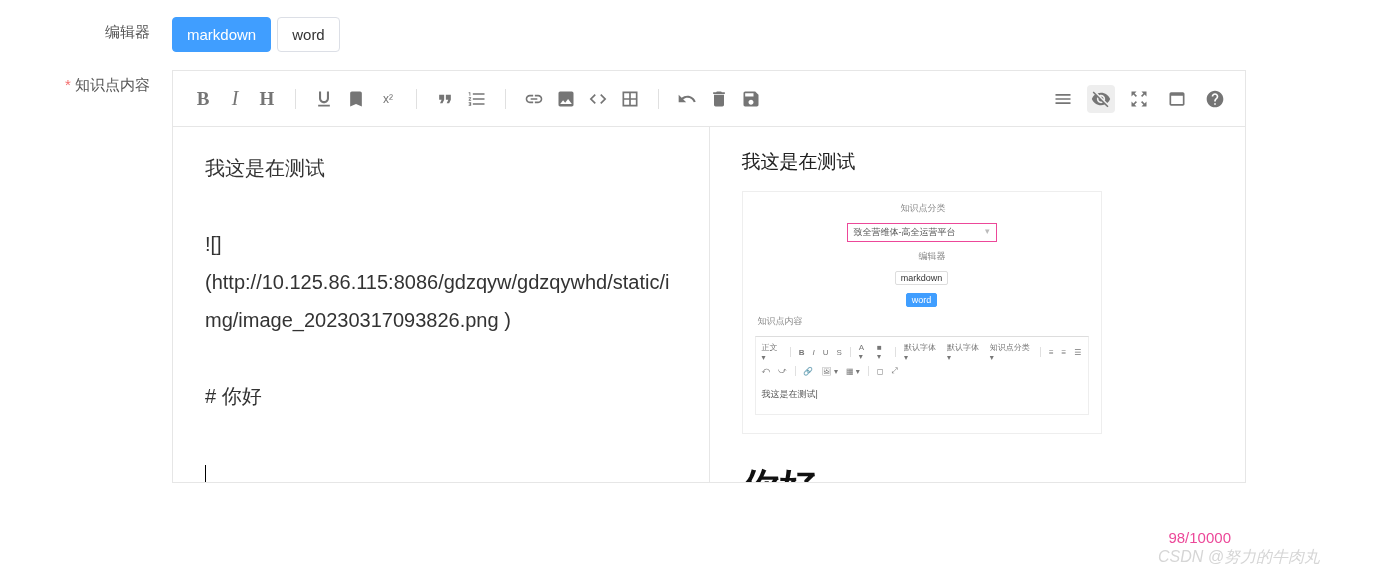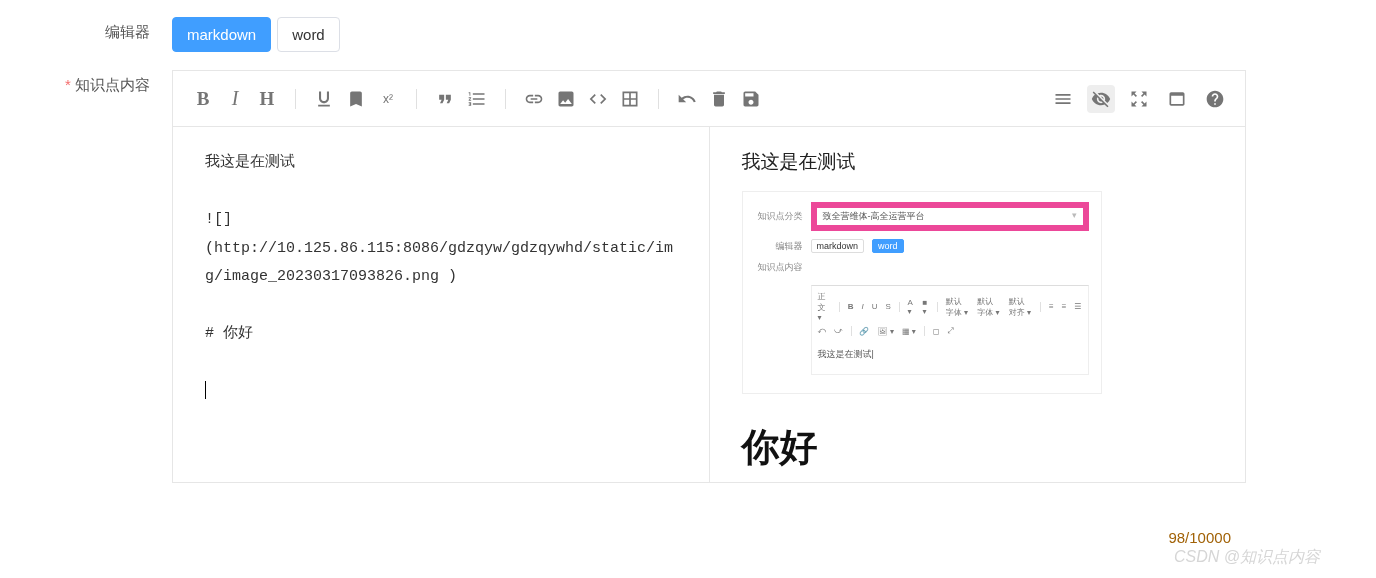--- a/index.html
+++ b/index.html
@@ -24,40 +24,40 @@
     .tb-icon { width: 28px; height: 28px; display: inline-flex; align-items: center; justify-content: center; color: #757575; font-size: 20px; cursor: pointer; border-radius: 4px; }
     .tb-icon.active { background: #eee; }
     .tb-icon svg { width: 20px; height: 20px; fill: currentColor; }
     .tb-icon.bold { font-weight: 900; font-family: Georgia, serif; font-size: 19px; }
     .tb-icon.italic { font-style: italic; font-family: Georgia, serif; font-size: 20px; }
     .tb-icon.heading { font-weight: 700; font-family: Georgia, serif; font-size: 19px; }
     .tb-icon.sup { font-size: 12px; font-weight: 500; }
 
     .editor-panes { display: flex; height: 355px; }
     .source-pane, .preview-pane { flex: 1; padding: 22px 32px; overflow: hidden; }
-    .source-pane { border-right: 1px solid #e6e6e6; font-family: Liberation Mono, monospace; font-size: 15px; color: #333; line-height: 1.9; white-space: pre-wrap; word-break: break-all; }
+    .source-pane { border-right: 1px solid #e6e6e6; font-family: Liberation Sans, sans-serif; font-size: 20px; color: #333; line-height: 1.9; white-space: pre-wrap; word-break: break-all; }
     .source-pane .cursor { display: inline-block; width: 1px; height: 18px; background: #000; vertical-align: text-bottom; }
 
     .preview-title { font-size: 19px; font-weight: 400; color: #222; margin-bottom: 16px; }
     .preview-heading { font-size: 38px; font-weight: 900; margin-top: 28px; color: #111; }
 
     .preview-img { border: 1px solid #eee; padding: 10px 12px; width: 360px; font-size: 10px; background: #fff; }
-    .pi-row { display: flex; align-items: center; gap: 8px; margin-bottom: 8px; }
+    .pi-row { display: flex; align-items: center; gap: 8px; margin-bottom: 8px; flex-direction: column; }
     .pi-label { width: 48px; text-align: right; color: #888; font-size: 9px; }
-    .pi-select { border: 6px solid #ec4899; padding: 2px 40px 2px 6px; font-size: 9px; color: #555; flex: 1; position: relative; }
+    .pi-select { border: 1px solid #ec4899; padding: 2px 40px 2px 6px; font-size: 9px; color: #555; flex: 1; position: relative; }
     .pi-select::after { content: "▾"; position: absolute; right: 6px; color: #bbb; }
     .pi-tag { border: 1px solid #ddd; padding: 1px 5px; border-radius: 2px; font-size: 9px; }
     .pi-tag.blue { background: #409eff; color: #fff; border-color: #409eff; }
     .pi-toolbar { border: 1px solid #eee; border-top: 1px solid #ddd; padding: 5px 6px; }
     .pi-toolbar-row { display: flex; gap: 8px; font-size: 8px; color: #777; align-items: center; margin-bottom: 4px; }
     .pi-toolbar-row:last-child { margin-bottom: 0; }
     .pi-mini-sep { width: 1px; height: 10px; background: #e0e0e0; }
     .pi-content { text-align: left; font-size: 9px; color: #555; padding: 8px 0; }
 
-    .counter { position: absolute; right: 145px; bottom: 32px; color: #a16207; font-size: 15px; }
+    .counter { position: absolute; right: 145px; bottom: 32px; color: #ec4899; font-size: 15px; }
     .watermark { position: absolute; right: 56px; bottom: 10px; color: #d6d6d6; font-size: 16px; font-style: italic; }
   </style>
 </head>
 <body>
 
 <div class="form-row">
   <div class="form-label">编辑器</div>
   <div class="editor-tabs">
     <span class="tab-btn active">markdown</span>
     <span class="tab-btn">word</span>
@@ -181,35 +181,35 @@
             <span class="pi-label">知识点分类</span>
             <span class="pi-select">致全营维体-高全运营平台</span>
           </div>
           <div class="pi-row">
             <span class="pi-label">编辑器</span>
             <span class="pi-tag">markdown</span>
             <span class="pi-tag blue">word</span>
           </div>
           <div class="pi-row" style="align-items:flex-start;">
             <span class="pi-label">知识点内容</span>
-            <div class="pi-toolbar" style="flex:1;margin-top:24px;">
+            <div class="pi-toolbar" style="flex:1;">
               <div class="pi-toolbar-row">
                 <span>正文 ▾</span>
                 <span class="pi-mini-sep"></span>
                 <span style="font-weight:700">B</span>
                 <span style="font-style:italic">I</span>
                 <span>U</span>
                 <span>S</span>
                 <span class="pi-mini-sep"></span>
                 <span>A ▾</span>
                 <span>■ ▾</span>
                 <span class="pi-mini-sep"></span>
                 <span>默认字体 ▾</span>
                 <span>默认字体 ▾</span>
-                <span>默认对齐 ▾</span>
+                <span>知识点分类 ▾</span>
                 <span class="pi-mini-sep"></span>
                 <span>≡</span>
                 <span>≡</span>
                 <span>☰</span>
               </div>
               <div class="pi-toolbar-row">
                 <span>⤺</span>
                 <span>⤻</span>
                 <span class="pi-mini-sep"></span>
                 <span>🔗</span>
@@ -224,13 +224,13 @@
           </div>
         </div>
 
         <div class="preview-heading">你好</div>
       </div>
     </div>
   </div>
 </div>
 
 <div class="counter">98/10000</div>
-<div class="watermark">CSDN @知识点内容</div>
+<div class="watermark">CSDN @努力的牛肉丸</div>
 
 </body></html>

